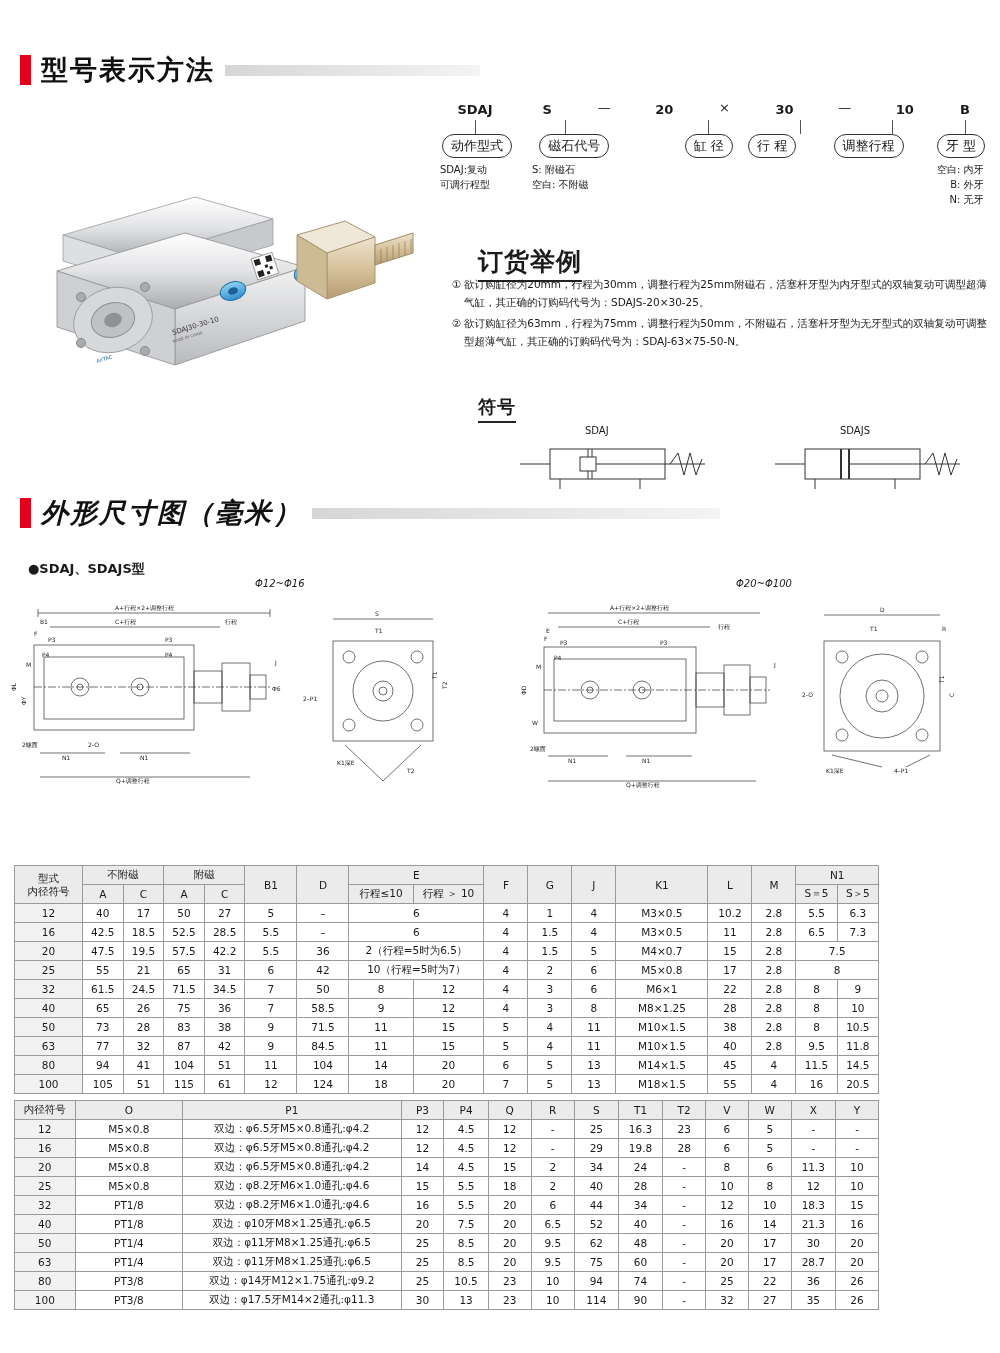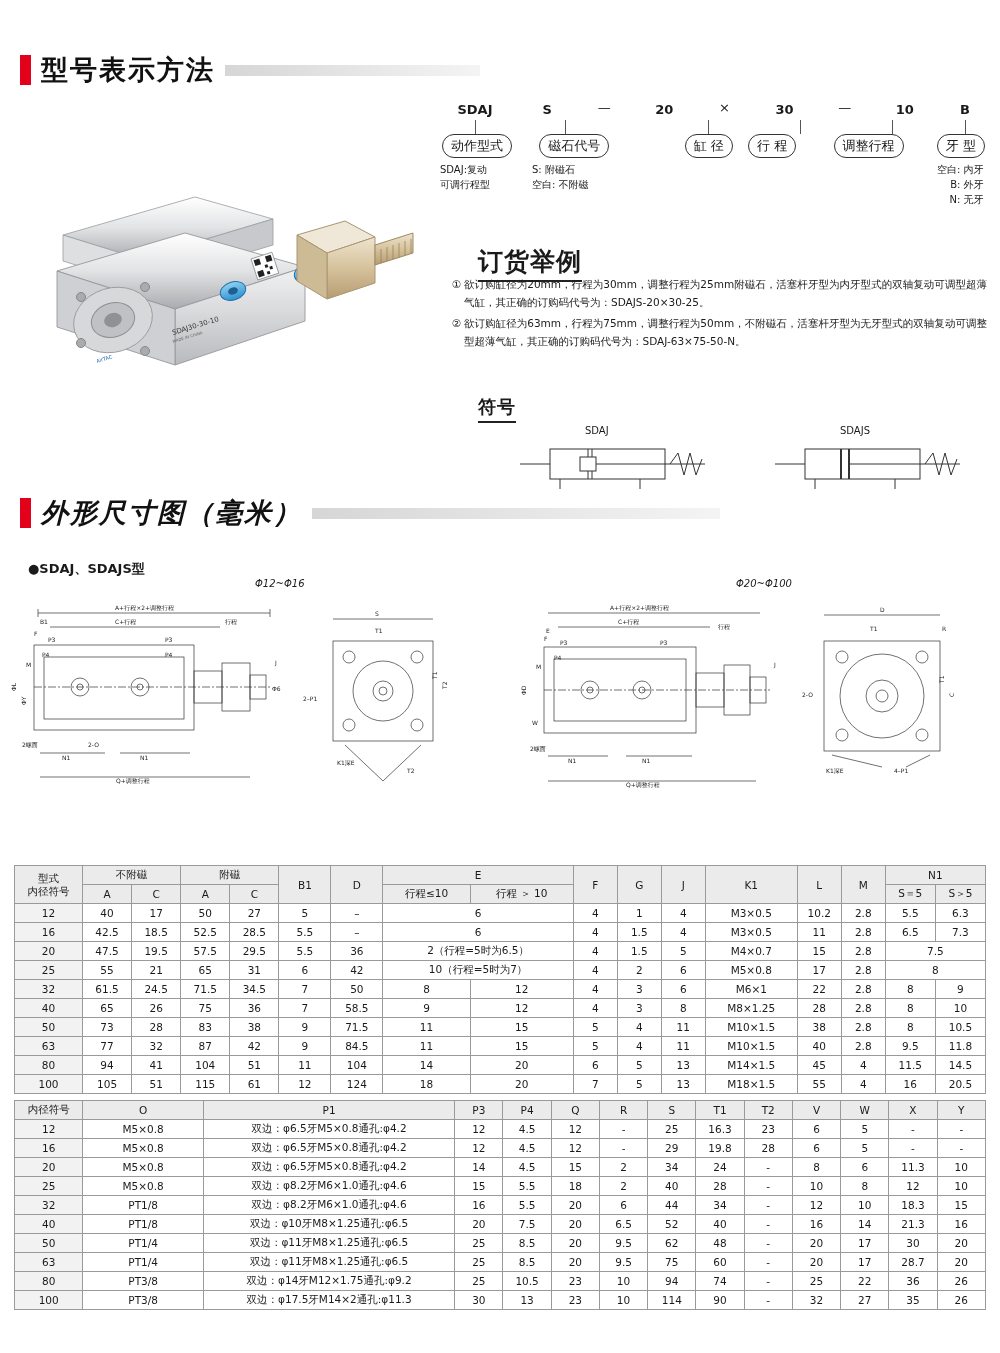--- a/index.html
+++ b/index.html
@@ -44,21 +44,21 @@
   
   .photo { position:absolute; left:45px; top:175px; width:370px; height:200px;}
 
   
   .draw-note { position:absolute; left:28px; top:560px; font-size:13px; font-weight:bold;}
   .draw-cap { position:absolute; font-size:10px;font-style:italic; }
   .drawband { position:absolute; left:10px; top:585px; width:980px; height:255px;}
 
   
   table { border-collapse:collapse; font-size:10.5px; }
-  .tbl { position:absolute; left:14px; width:972px; }
+  .tbl { position:absolute; left:14px; width:865px; }
   td, th { border:1px solid #9a9a9a; text-align:center; padding:2px 1px; height:19px; font-weight:normal;}
   thead td { background:#ebebeb; font-weight:normal; }
   tbody tr:nth-child(odd) td.rowhead { background:#f2f2f2; }
   td.rowhead { background:#f2f2f2; }
   .t1 { top:865px; }
   .t2 { top:1100px; }
   .hdr-2line { line-height:1.15; }
 </style>
 </head>
 <body>
@@ -443,21 +443,21 @@
           <td>11</td>
           <td>2.8</td>
           <td>6.5</td>
           <td>7.3</td>
         </tr>
         <tr>
           <td class="rowhead">20</td>
           <td>47.5</td>
           <td>19.5</td>
           <td>57.5</td>
-          <td>29.5</td>
+          <td>42.2</td>
           <td>5.5</td>
           <td>36</td>
           <td colspan="2">2（行程=5时为6.5）</td>
           <td>4</td>
           <td>1.5</td>
           <td>5</td>
           <td>M4×0.7</td>
           <td>15</td>
           <td>2.8</td>
           <td colspan="2">7.5</td>

